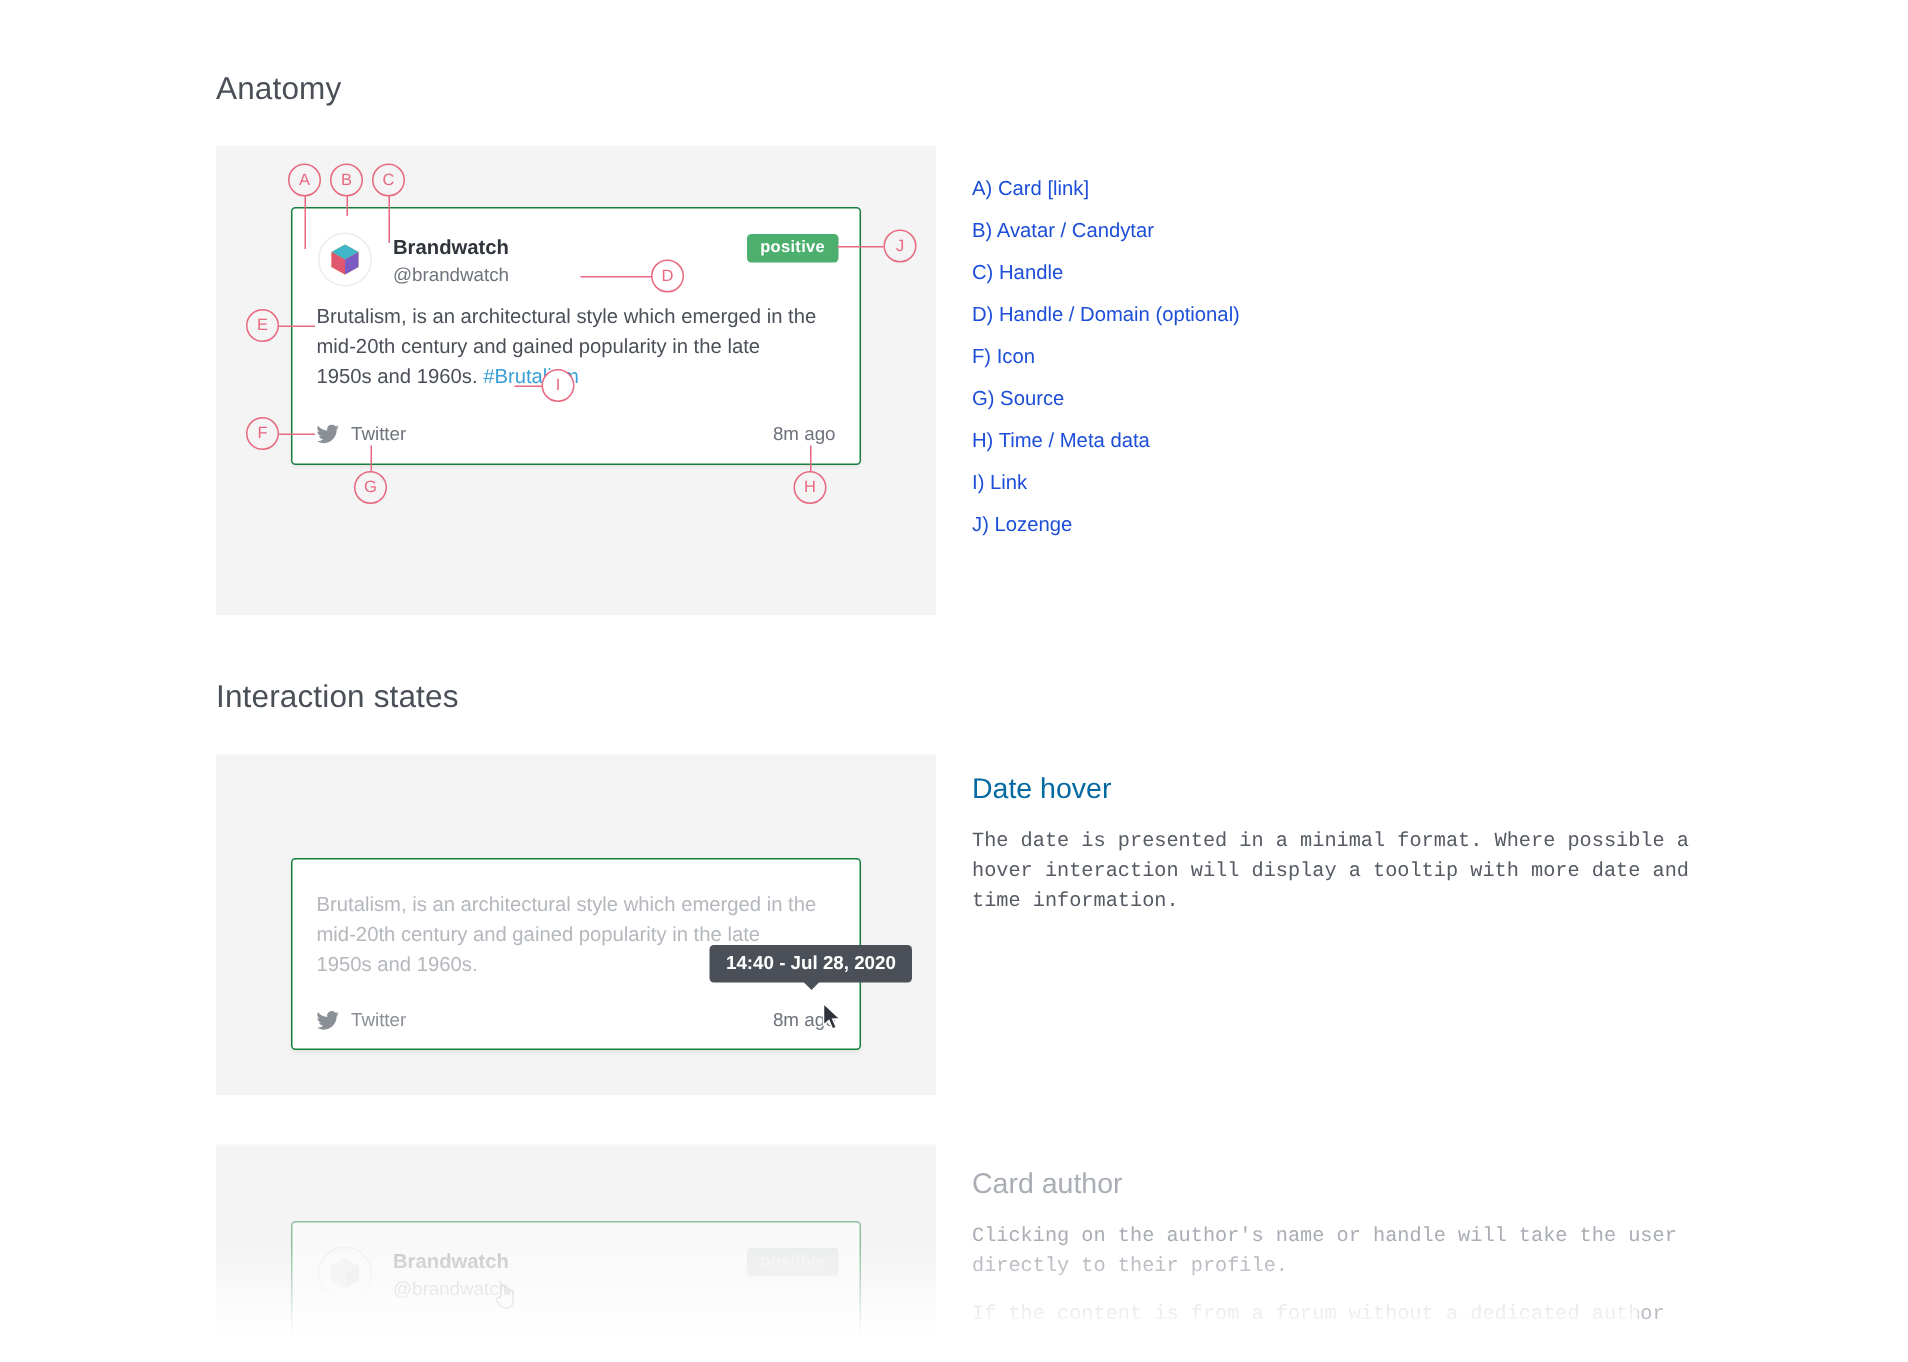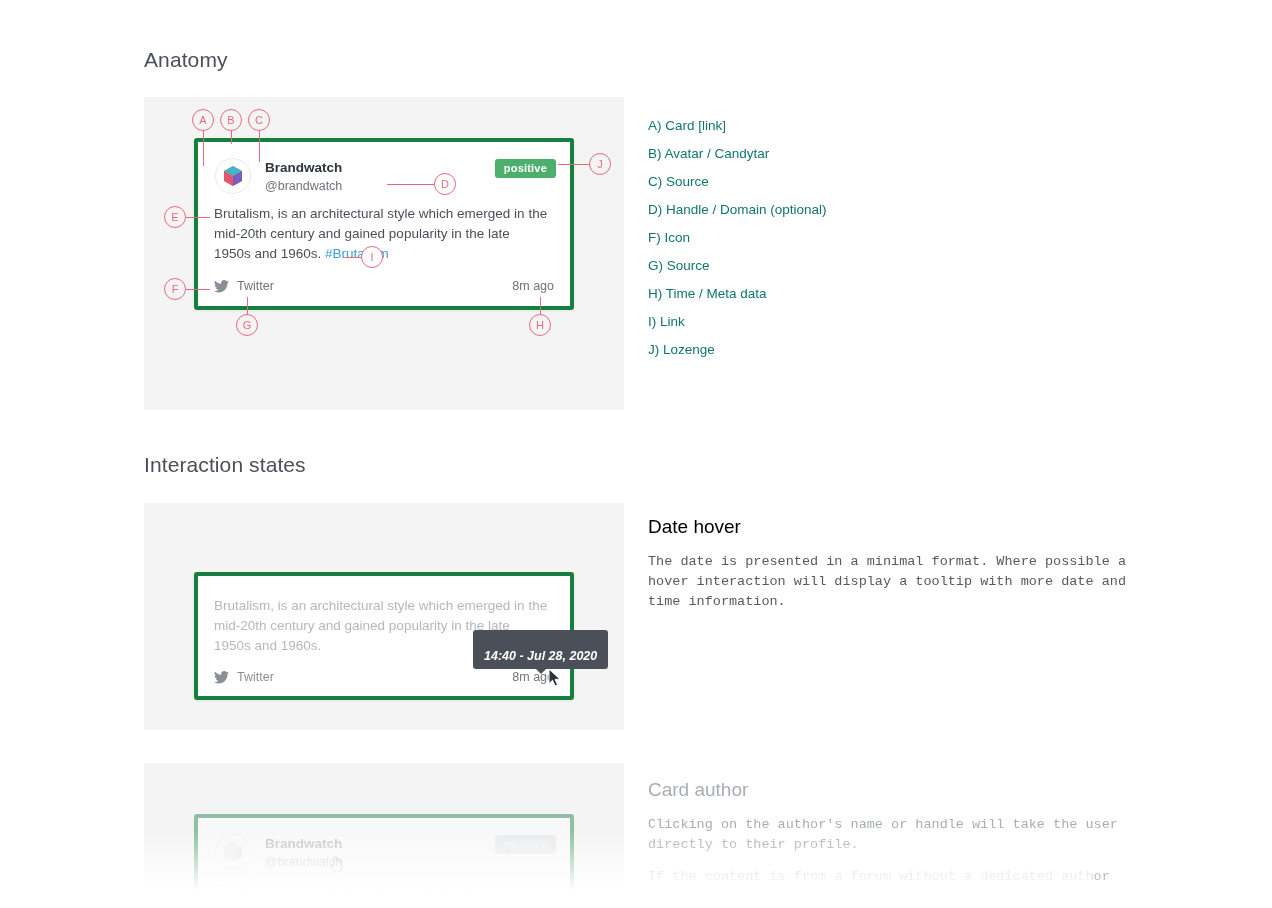--- a/index.html
+++ b/index.html
@@ -32,21 +32,21 @@
     background: #f4f4f5;
   }
   #anatomy-stage { top: 97px; height: 313px; }
   #hover-stage { top: 503px; height: 227px; }
   #author-stage { top: 763px; height: 145px; overflow: hidden; }
 
   
   .card {
     position: absolute;
     background: #ffffff;
-    border: 4px solid #15803d;
+    border: 1px solid #15803d;
     border-radius: 3px;
     box-shadow: 0 1px 3px rgba(0,0,0,.07);
   }
   #anatomy-card { left: 50px; top: 41px; width: 380px; height: 172px; }
   .card-inner { position: relative; width: 100%; height: 100%; }
 
   .avatar {
     position: absolute;
     left: 17px; top: 16px;
     width: 36px; height: 36px;
@@ -124,31 +124,31 @@
     background: #e8697f;
     z-index: 3;
   }
   .leader.h { height: 1px; }
   .leader.v { width: 1px; }
 
   
   .legend { position: absolute; left: 648px; top: 112px; }
   .legend-item {
     font-size: 13.5px;
-    color: #0f766e;
+    color: #1d4ed8;
     line-height: 28px;
   }
 
   
   .desc { position: absolute; left: 648px; width: 480px; }
   .desc h3 {
     margin: 0 0 14px;
     font-size: 19px;
     font-weight: 400;
-    color: #000000;
+    color: #0369a1;
   }
   .desc p {
     margin: 0 0 12px;
     font-size: 13.5px;
     line-height: 20px;
     color: #555a63;
     font-family: Liberation Mono, monospace;
   }
   #hover-desc { top: 516px; }
   #author-desc { top: 779px; }
@@ -163,23 +163,22 @@
   #hover-card .time { color: #6e737c; bottom: 12px; }
 
   .tooltip {
     position: absolute;
     left: 473px; top: 630px;
     background: #4b5058;
     color: #ffffff;
     font-size: 12.5px;
     font-weight: bold;
     border-radius: 3px;
-    padding: 19px 11px 6px;
+    padding: 5px 11px 6px;
     z-index: 6;
-    font-style: italic;
   }
   .tooltip:after {
     content: "";
     position: absolute;
     left: 62px; bottom: -5px;
     width: 0; height: 0;
     border-left: 6px solid transparent;
     border-right: 6px solid transparent;
     border-top: 6px solid #4b5058;
   }
@@ -259,21 +258,21 @@
           <span>Twitter</span>
         </div>
         <div class="time">8m ago</div>
       </div>
     </div>
   </div>
 
   <div class="legend">
     <div class="legend-item">A) Card [link]</div>
     <div class="legend-item">B) Avatar / Candytar</div>
-    <div class="legend-item">C) Source</div>
+    <div class="legend-item">C) Handle</div>
     <div class="legend-item">D) Handle / Domain (optional)</div>
     <div class="legend-item">F) Icon</div>
     <div class="legend-item">G) Source</div>
     <div class="legend-item">H) Time / Meta data</div>
     <div class="legend-item">I) Link</div>
     <div class="legend-item">J) Lozenge</div>
   </div>
 
   <div class="section-title" id="interaction-title">Interaction states</div>
 

